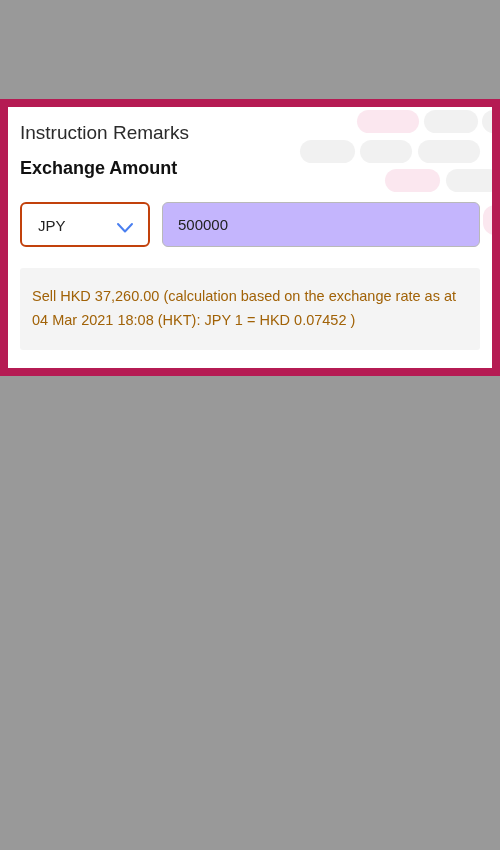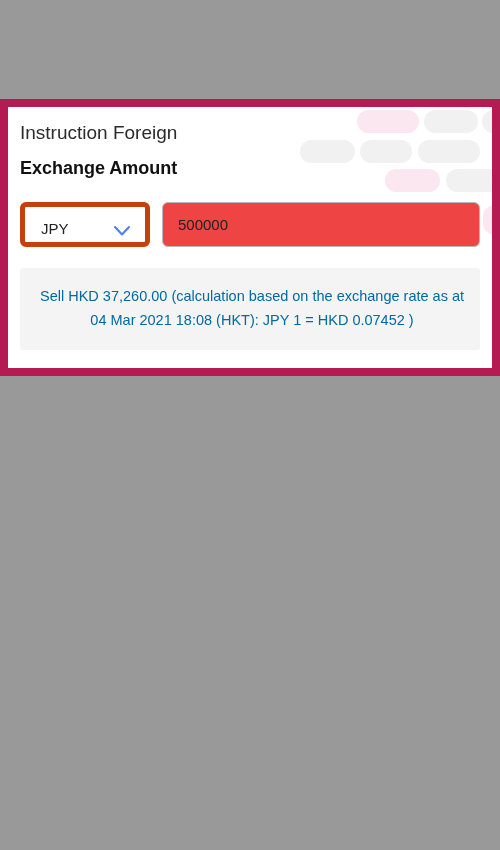--- a/index.html
+++ b/index.html
@@ -94,42 +94,42 @@
     color: #111111;
     font-weight: 700;
   }
 
   
   .currency-select {
     position: absolute;
     left: 20px; top: 102px;
     width: 130px; height: 45px;
     background: #ffffff;
-    border: 5px solid #c2410c;
+    border: 2px solid #c2410c;
     border-radius: 6px;
     cursor: pointer;
   }
   .currency-value {
     position: absolute;
     left: 16px; top: 13px;
     font-size: 15px;
     color: #222222;
   }
   .currency-caret {
     position: absolute;
     right: 14px; top: 16px;
     width: 18px; height: 12px;
   }
 
   
   .amount-input {
     position: absolute;
     left: 162px; top: 102px;
     width: 318px; height: 45px;
-    background: #ef4444;
+    background: #c4b5fd;
     border: 1px solid #b9b9b9;
     border-radius: 6px;
     font-family: "Liberation Sans", sans-serif;
     font-size: 15px;
     color: #222222;
     padding: 0 15px;
     outline: none;
   }
 
   
@@ -139,22 +139,21 @@
     width: 460px; height: 82px;
     background: #f4f4f4;
     border-radius: 3px;
   }
   .rate-text {
     position: absolute;
     left: 12px; top: 16px;
     width: 440px;
     font-size: 14.5px;
     line-height: 24px;
-    color: #0369a1;
-    text-align: center;
+    color: #a16207;
   }
 
   
   .highlight-frame {
     position: absolute;
     left: 0; top: 99px;
     width: 500px; height: 277px;
     border: 8px solid #b51b53;
     pointer-events: none;
     z-index: 6;
@@ -236,21 +235,21 @@
     <div class="deco pink" style="left:357px; top:10px; width:62px; height:23px;"></div>
     <div class="deco gray" style="left:424px; top:10px; width:54px; height:23px;"></div>
     <div class="deco gray" style="left:482px; top:10px; width:40px; height:23px;"></div>
     <div class="deco gray" style="left:300px; top:40px; width:55px; height:23px;"></div>
     <div class="deco gray" style="left:360px; top:40px; width:52px; height:23px;"></div>
     <div class="deco gray" style="left:418px; top:40px; width:62px; height:23px;"></div>
     <div class="deco pink" style="left:385px; top:69px; width:55px; height:23px;"></div>
     <div class="deco gray" style="left:446px; top:69px; width:54px; height:23px;"></div>
     <div class="deco pink" style="left:483px; top:105px; width:24px; height:30px;"></div>
 
-    <div class="section-title">Instruction Foreign</div>
+    <div class="section-title">Instruction Remarks</div>
     <div class="field-label">Exchange Amount</div>
 
     <div class="currency-select">
       <span class="currency-value">JPY</span>
       <span class="currency-caret">
         <svg width="18" height="12" viewBox="0 0 18 12">
           <polyline points="2,2 9,9.5 16,2" fill="none" stroke="#4a7ff0" stroke-width="2" stroke-linecap="round" stroke-linejoin="round"></polyline>
         </svg>
       </span>
     </div>

